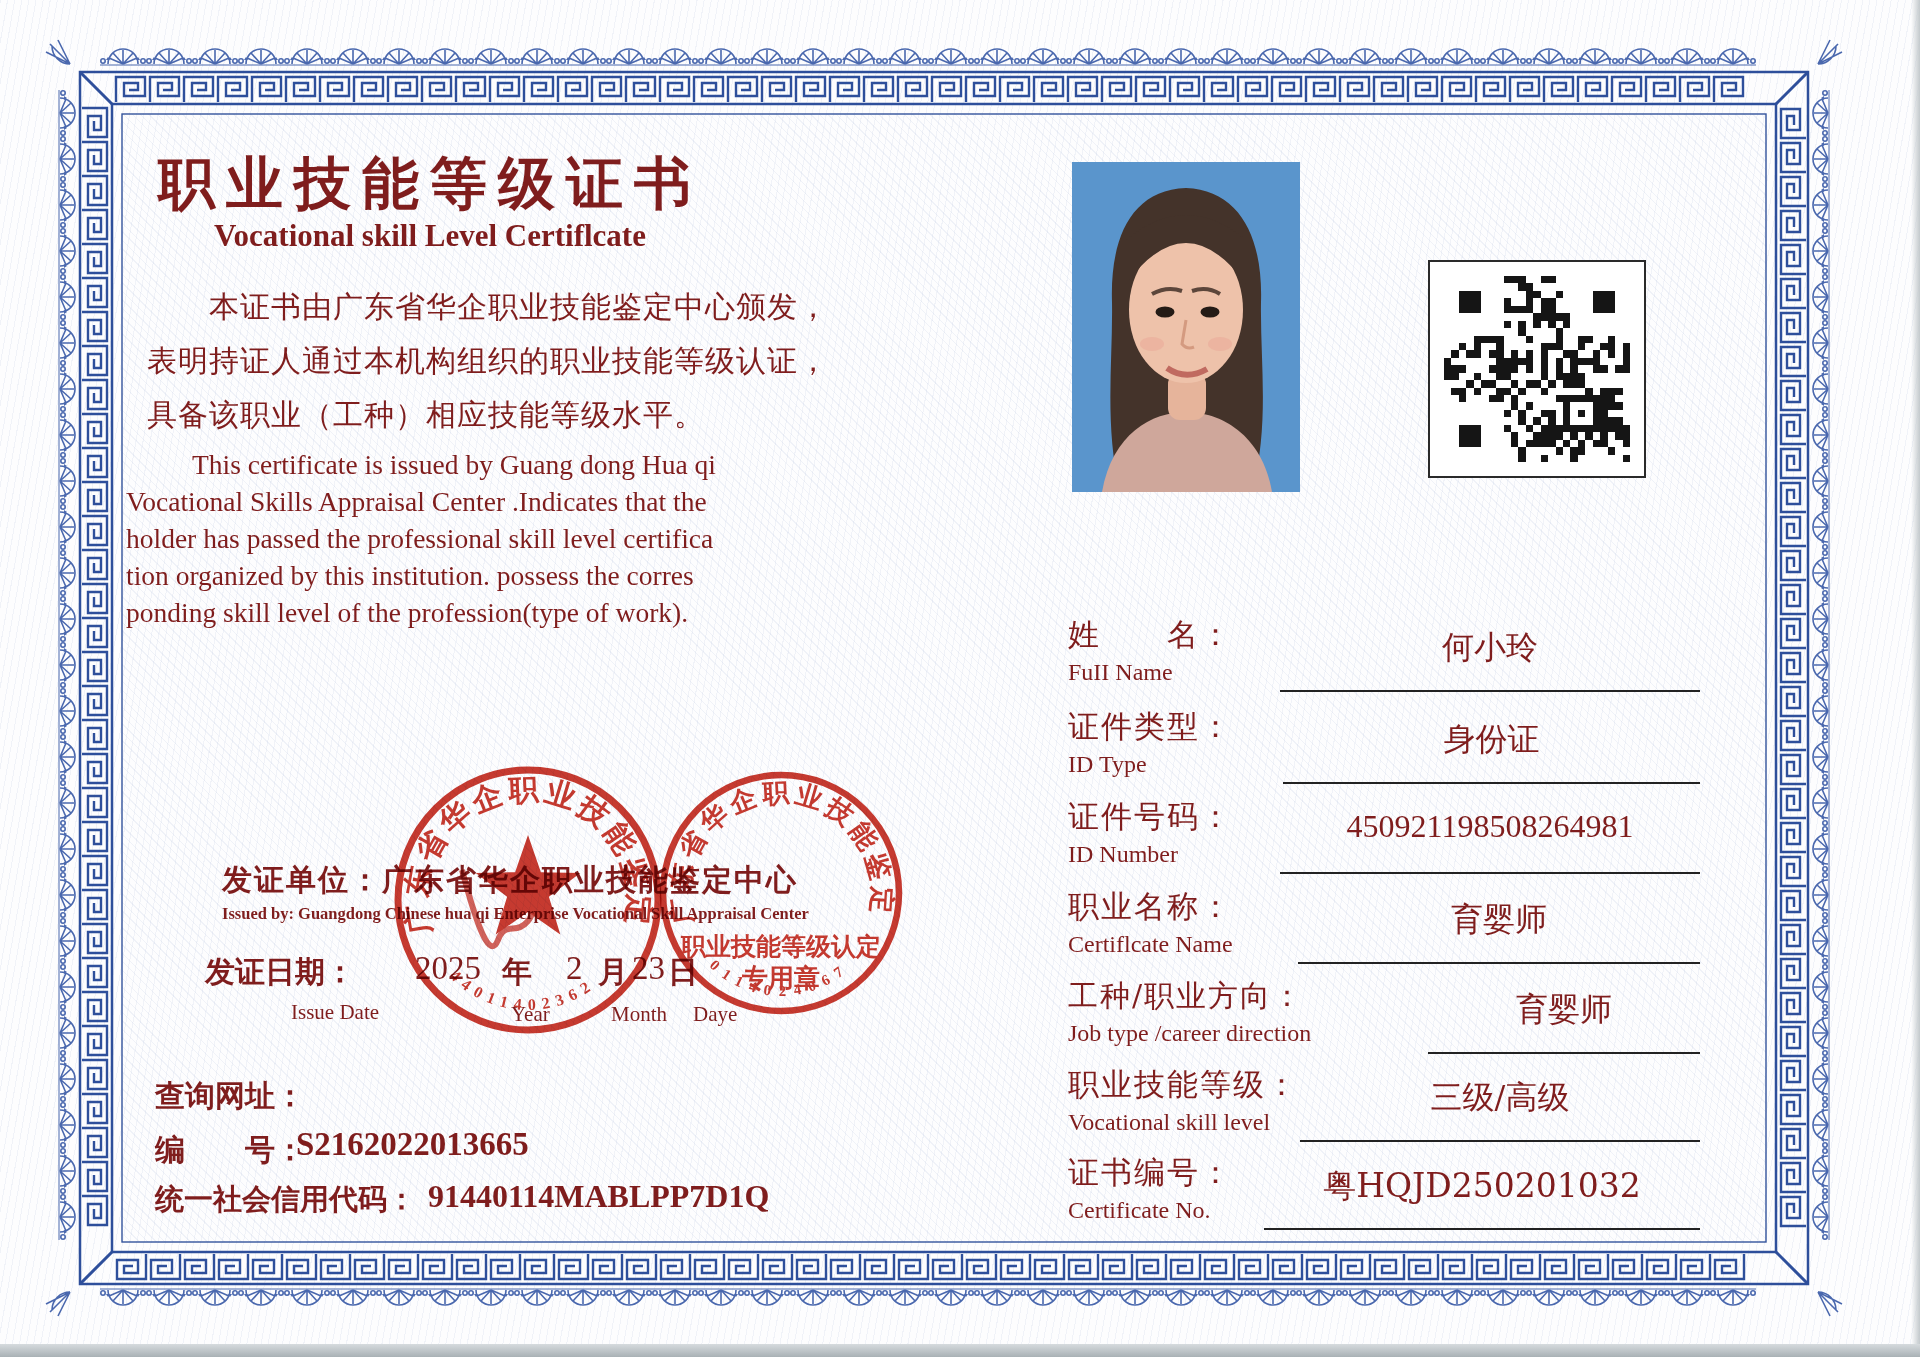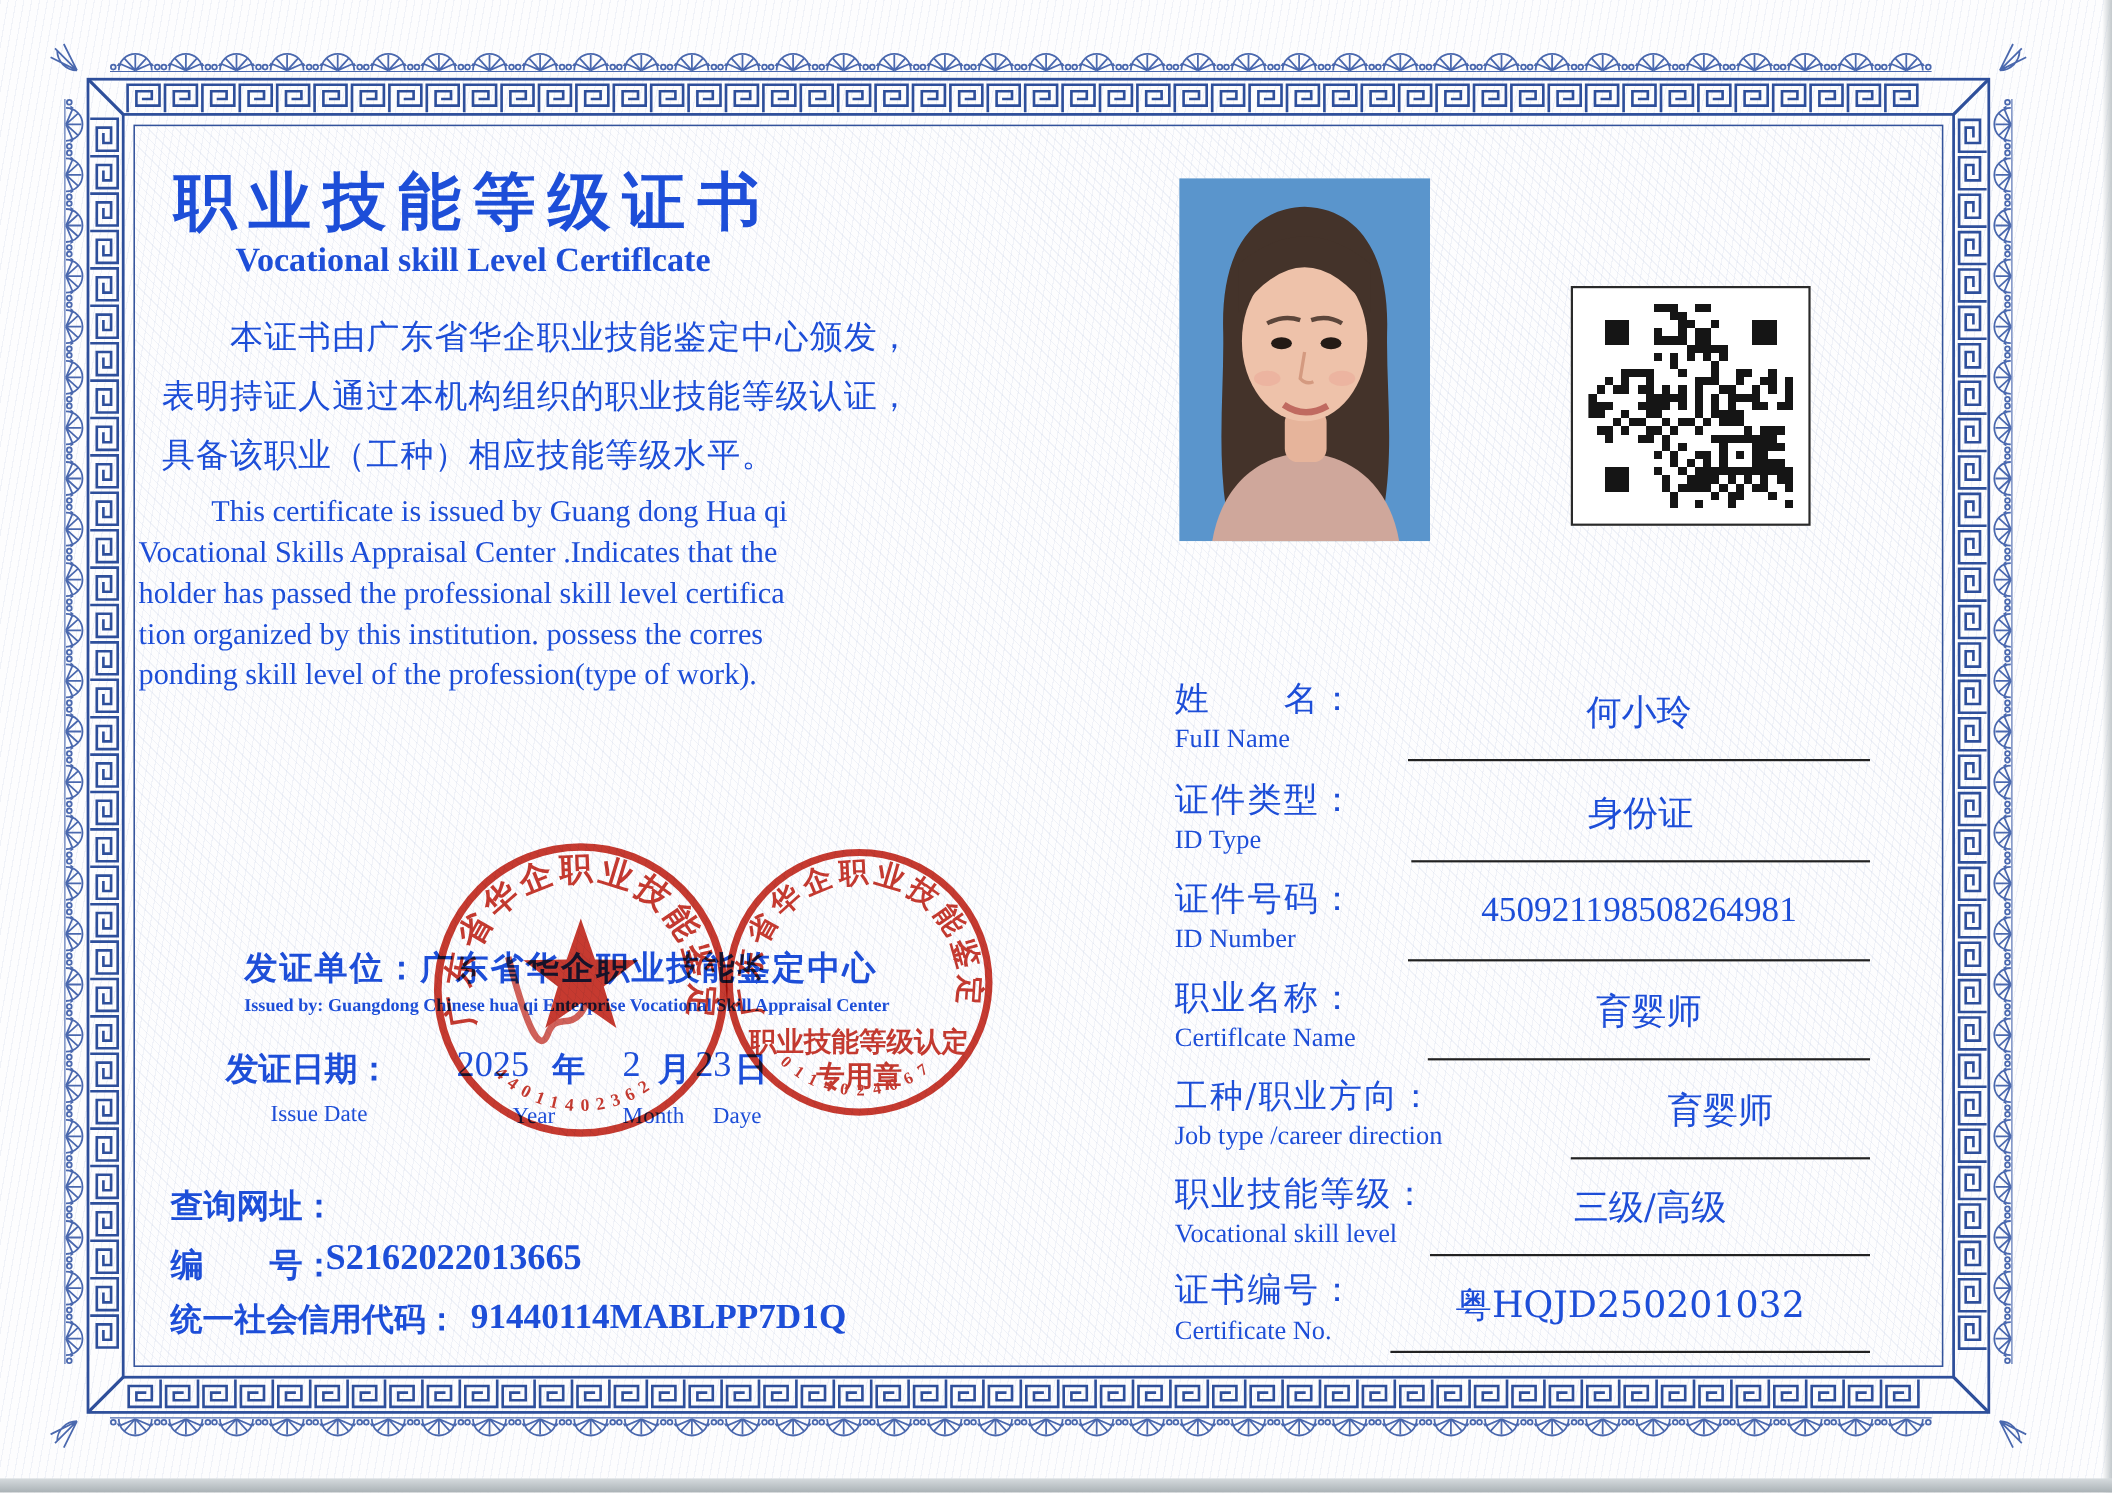--- a/index.html
+++ b/index.html
@@ -1,17 +1,17 @@
 <!DOCTYPE html>
 <html><head>
 <meta charset="utf-8">
 <style>
   html,body{margin:0;padding:0;background:#e9ebed;}
   .page{position:relative;width:1920px;height:1357px;background:#fdfdfe;overflow:hidden;
-        font-family:"DejaVu Serif",serif;color:#1d4ed8;}
+        font-family:"DejaVu Serif",serif;color:#7f1d1d;}
   
   .page::before{content:"";position:absolute;inset:0;
      background:repeating-linear-gradient(100deg,rgba(196,206,228,.22) 0 1px,transparent 1px 7px);}
   .inner-texture{position:absolute;left:122px;top:114px;width:1644px;height:1128px;
      background:repeating-linear-gradient(45deg,rgba(186,198,224,.20) 0 1px,transparent 1px 6px);}
   .edge-bottom{position:absolute;left:0;right:0;bottom:0;height:13px;
      background:linear-gradient(#d6dbde,#a9b1b5);}
   .edge-right{position:absolute;top:0;bottom:0;right:0;width:9px;
      background:linear-gradient(90deg,rgba(0,0,0,0),#c3c9cc);}
   svg.frame{position:absolute;left:0;top:0;z-index:1;}
@@ -25,21 +25,21 @@
   .cn-para{left:147px;top:280px;width:692px;font-size:30px;}
   .cn-para .cnl{line-height:54px;letter-spacing:1px;}
   .cn-para .cnl1{text-indent:62px;}
   .en-para{left:126px;top:446px;width:706px;font-size:27.5px;line-height:37px;
            font-family:"Liberation Serif",serif;}
   .en-para .enl1{text-indent:66px;}
   .issuer-cn{left:222px;top:860px;font-size:30px;font-weight:600;letter-spacing:2px;}
   .issuer-en{left:222px;top:904px;font-size:16.5px;font-weight:600;font-family:"Liberation Serif",serif;}
   .dt{font-size:30px;font-weight:600;}
   .dtv{font-size:33px;font-family:"Liberation Serif",serif;}
-  .dts{font-size:21px;font-family:"Liberation Serif",serif;}
+  .dts{font-size:21px;font-family:"Liberation Serif",serif;margin-left:45px;}
   .footer-label{font-size:30px;font-weight:600;}
   .footer-val{font-family:"Liberation Serif",serif;font-weight:600;}
 
   
   .field{position:absolute;left:1068px;width:632px;height:88px;}
   .field .f-cn{font-size:31px;font-weight:400;letter-spacing:2px;}
   .field .f-en{font-size:24px;font-family:"Liberation Serif",serif;margin-top:3px;}
   .field .f-line{position:absolute;right:0;top:76px;border-bottom:2px solid #222;}
   .field .f-value{position:absolute;right:0;top:12px;text-align:center;font-size:32px;}
   .val-num{font-family:"Liberation Serif",serif;font-size:31px;}

